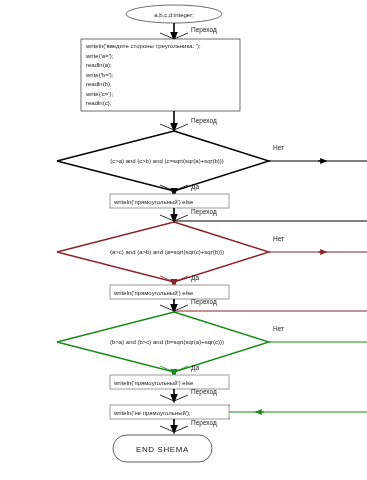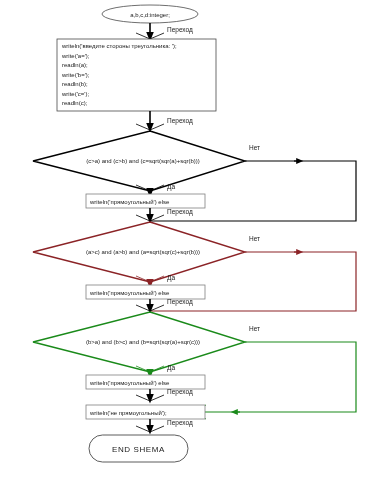--- a/index.html
+++ b/index.html
@@ -11,20 +11,21 @@
     width: 367px;
     height: 480px;
     font-family: "Liberation Sans", sans-serif;
     overflow: hidden;
   }
   #flowchart-canvas {
     position: relative;
     width: 301px;
     height: 480px;
     background: #ffffff;
+    margin-left: 24px;
   }
   svg.chart-svg {
     display: block;
     width: 367px;
     height: 480px;
   }
   text {
     font-family: "Liberation Sans", sans-serif;
     fill: #1a1a1a;
   }

